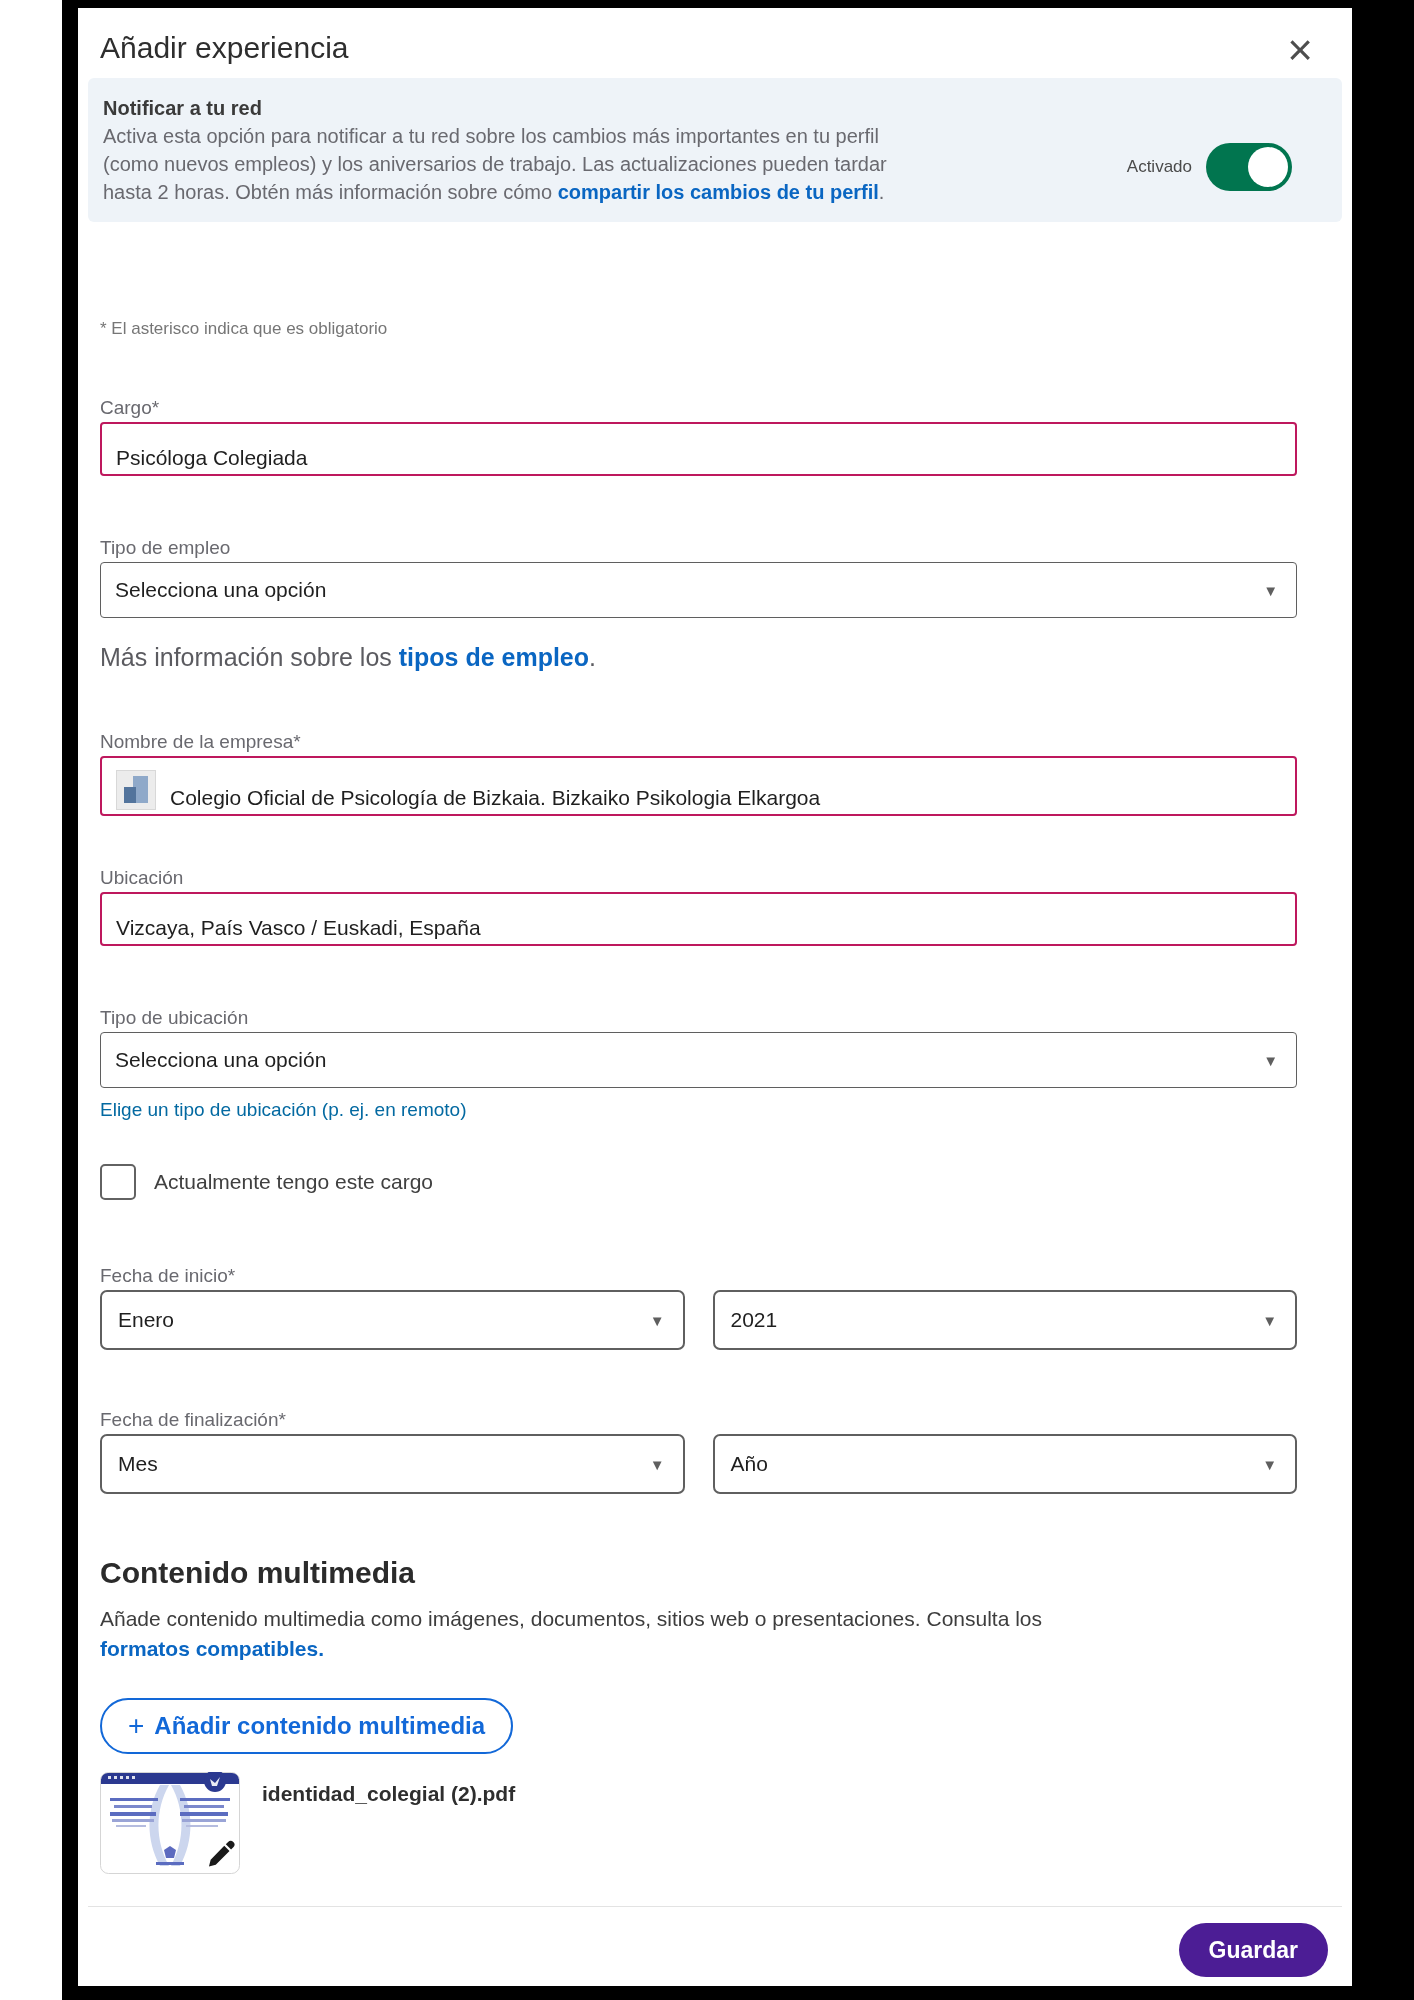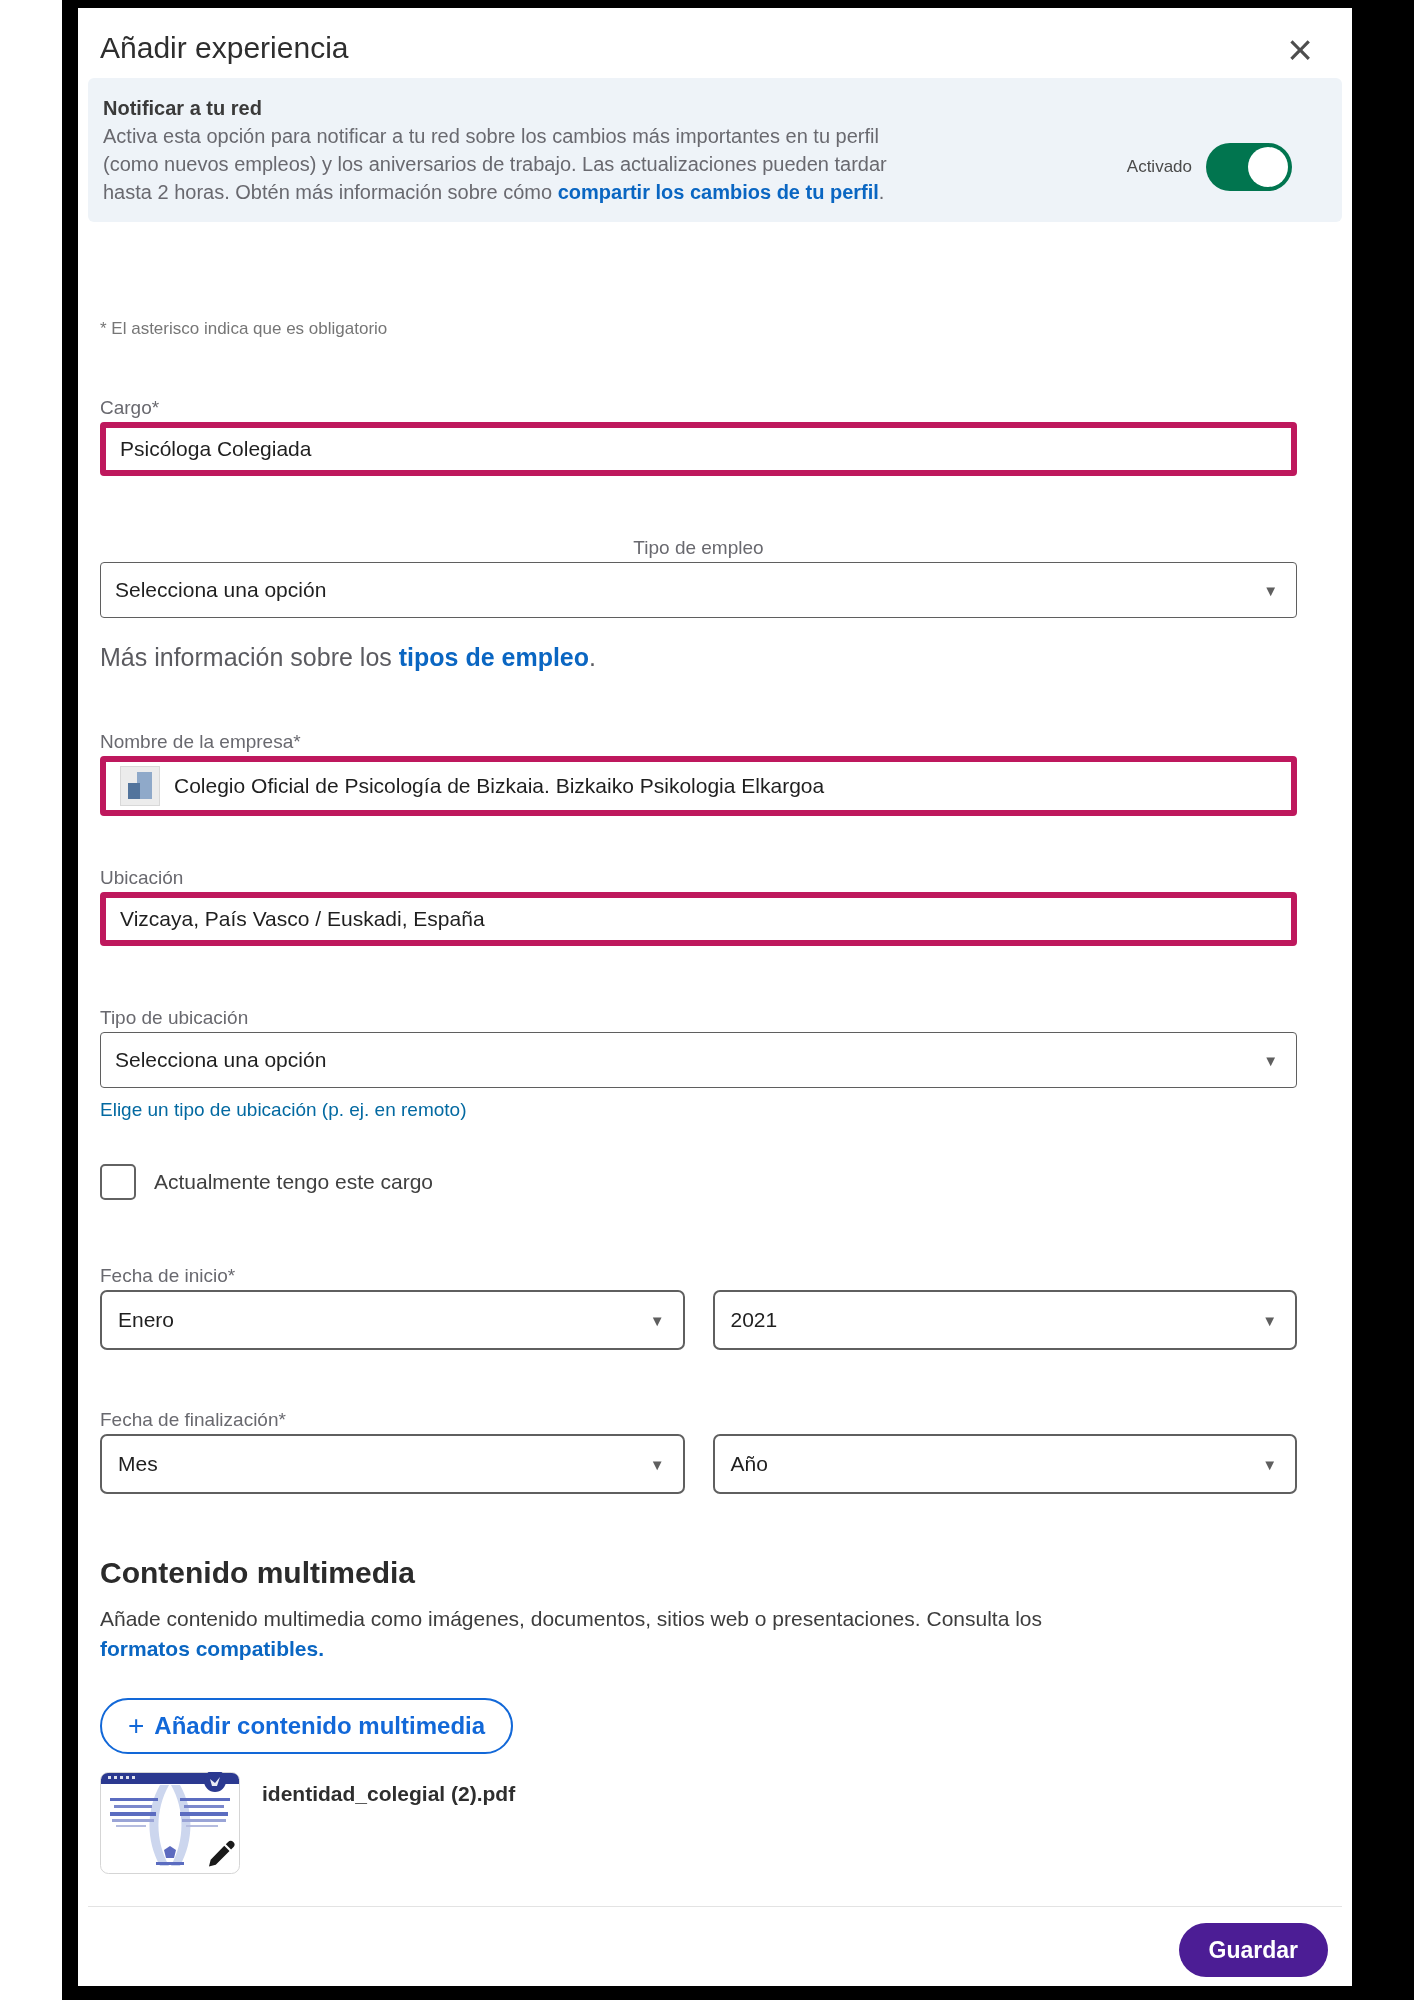--- a/index.html
+++ b/index.html
@@ -28,25 +28,25 @@
   .toggle-label { font-size:17px; color:#4a4a4a; margin-right:14px; }
   .toggle { width:86px; height:48px; background:#01754f; border-radius:24px; position:relative;
     border:none; cursor:pointer; }
   .toggle .knob { position:absolute; top:4px; right:4px; width:40px; height:40px;
     background:#fff; border-radius:50%; }
 
   
   .content { padding:0 55px 0 22px; }
   .required-note { margin-top:96px; font-size:17px; line-height:22px; color:#767676; }
   .field-label { font-size:19px; line-height:24px; color:#69696f; font-weight:400; }
-  .mt-cargo { margin-top:56px; } .mt-tipo { margin-top:60px;text-align:center; } .mt-emp { margin-top:56px; }
+  .mt-cargo { margin-top:56px; } .mt-tipo { margin-top:60px; } .mt-emp { margin-top:56px; }
   .mt-ubi { margin-top:50px; } .mt-tubi { margin-top:60px; }
   .mt-fini { margin-top:64px; } .mt-ffin { margin-top:58px; }
-  .text-input { margin-top:2px; height:54px; width:100%; border:6px solid #be185d;
-    border-radius:4px; display:flex; align-items:center; padding:4px 14px;
+  .text-input { margin-top:2px; height:54px; width:100%; border:2px solid #be185d;
+    border-radius:4px; display:flex; align-items:flex-end; padding:4px 14px;
     font-size:21px; color:#1f1f1f; background:#fff; }
   .select-box { margin-top:2px; height:56px; width:100%; border:1px solid #5f5f5f;
     border-radius:4px; display:flex; align-items:center; justify-content:space-between;
     padding:0 18px 0 14px; font-size:21px; color:#1f1f1f; background:#fff; cursor:pointer; }
   .caret { font-size:15px; color:#5f5f5f; }
   .info-line { margin-top:22px; font-size:25px; line-height:34px; color:#5b5b60; }
   .company-input { height:60px; }
   .company-logo { width:40px; height:40px; background:#ececec; border:1px solid #d8d8d8;
     margin-right:14px; position:relative; flex:none; }
   .company-logo .bar-tall { position:absolute; right:7px; bottom:6px; width:15px; height:27px; background:#8fa9c9; }

